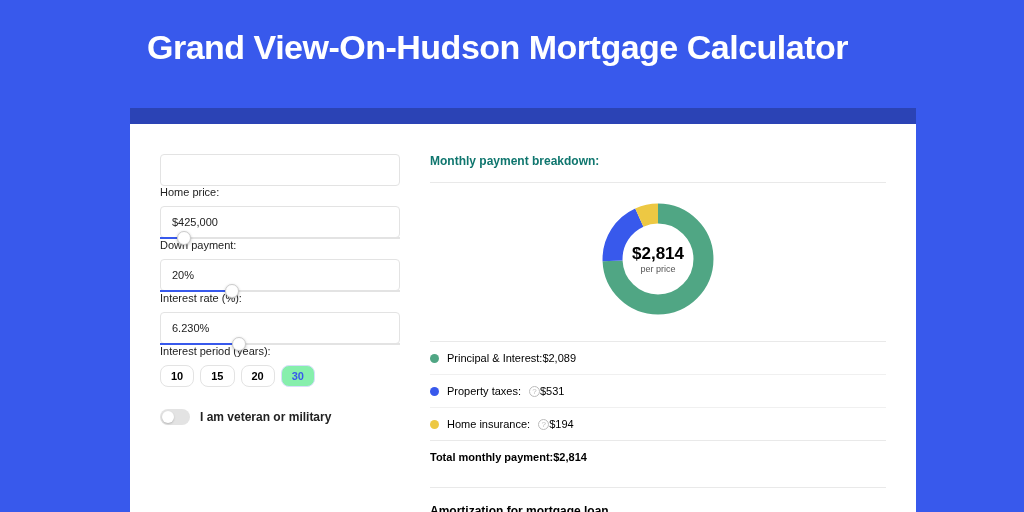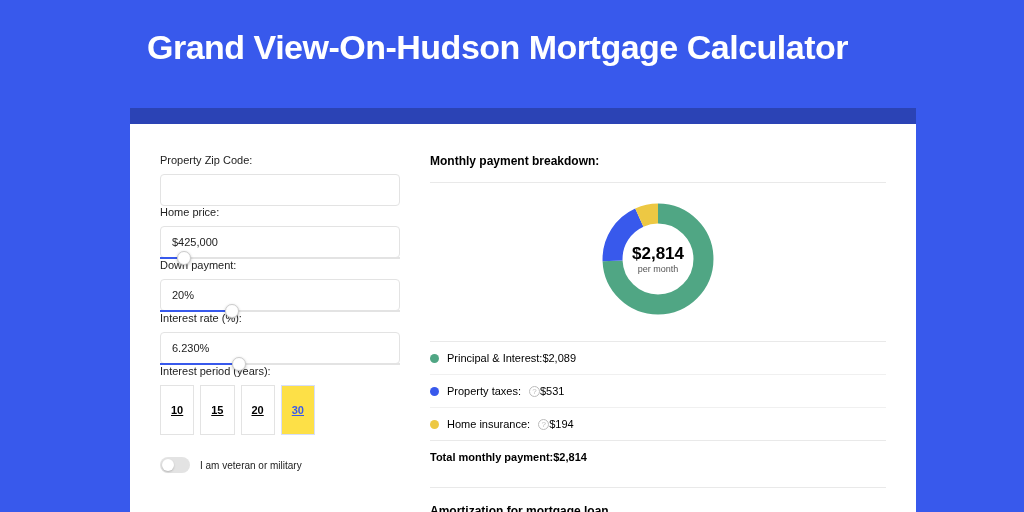--- a/index.html
+++ b/index.html
@@ -73,32 +73,31 @@
     border: 1px solid #ccc;
     box-shadow: 0 1px 3px rgba(0,0,0,0.25);
     transform: translateX(-50%);
   }
   .dp-row { display: flex; gap: 8px; }
   .dp-row .input:first-child { flex: 1; }
   .dp-row .input:last-child { width: 48px; }
   .period-row { display: flex; gap: 6px; }
   .period-btn {
     border: 1px solid #E3E3E3;
-    border-radius: 0;
+    border-radius: 8px;
     background: #fff;
     font-size: 11px;
     font-weight: 600;
-    padding: 18px 10px;
+    padding: 4px 10px;
     min-width: 32px;
     text-align: center;
     cursor: pointer;
-    text-decoration: underline;
   }
   .period-btn.active {
-    background: #fde047;
+    background: #86efac;
     border-color: #D6DEFA;
     color: #3859EC;
   }
   .toggle-row {
     display: flex;
     align-items: center;
     gap: 10px;
     margin-top: 22px;
   }
   .toggle {
@@ -108,25 +107,25 @@
     position: relative;
   }
   .toggle-knob {
     position: absolute;
     left: 2px; top: 2px;
     width: 12px; height: 12px;
     border-radius: 50%;
     background: #fff;
     box-shadow: 0 1px 2px rgba(0,0,0,0.2);
   }
-  .toggle-label { font-size: 10px; color: #222; }
+  .toggle-label { font-size: 12px; color: #222; font-weight: bold; }
   .section-hdr {
     font-size: 12px;
     font-weight: 700;
-    color: #000000;
+    color: #0f766e;
     padding-bottom: 10px;
   }
   .divider { height: 1px; background: #E9E9E9; margin: 4px 0 16px 0; }
   .donut-wrap {
     display: flex;
     justify-content: center;
     margin: 6px 0 22px 0;
   }
   .donut {
     position: relative;
@@ -180,21 +179,20 @@
 </head>
 <body>
 
 <div class="page-title">Grand View-On-Hudson Mortgage Calculator</div>
 <div class="shadow-bar"></div>
 
 <div class="card">
 
   <div class="left-col">
 
-    <div class="field-label">Property Zip Code:</div>
     <input class="input" value="" style="">
 
     <div class="field-label">Home price:</div>
     <input class="input" value="$425,000" style="">
     <div class="slider-track">
       <div class="slider-fill" style="width:10%"></div>
       <div class="slider-thumb" style="left:10%"></div>
     </div>
 
     <div class="field-label">Down payment:</div>
@@ -236,21 +234,21 @@
 
     <div class="donut-wrap">
       <div class="donut">
         <svg viewBox="0 0 42 42" id="donut-svg">
             <circle cx="21" cy="21" r="15.9155" fill="none" stroke="#50A684" stroke-width="7" stroke-dasharray="74.23598958605349 25.764046170363216" stroke-dashoffset="0"></circle>
             <circle cx="21" cy="21" r="15.9155" fill="none" stroke="#3859EC" stroke-width="7" stroke-dasharray="18.8699427813281 81.13009297508862" stroke-dashoffset="-74.23598958605349"></circle>
             <circle cx="21" cy="21" r="15.9155" fill="none" stroke="#EDC843" stroke-width="7" stroke-dasharray="6.894103389035124 93.10593236738158" stroke-dashoffset="-93.1059323673816"></circle>
           </svg>
         <div class="donut-center">
           <div class="donut-amount">$2,814</div>
-          <div class="donut-sub">per month</div>
+          <div class="donut-sub">per price</div>
         </div>
       </div>
     </div>
 
     <div id="breakdown-rows">
         <div class="brow">
           <div class="brow-left">
             <span class="dot green"></span>
             <span>Principal &amp; Interest:</span>
           </div>

